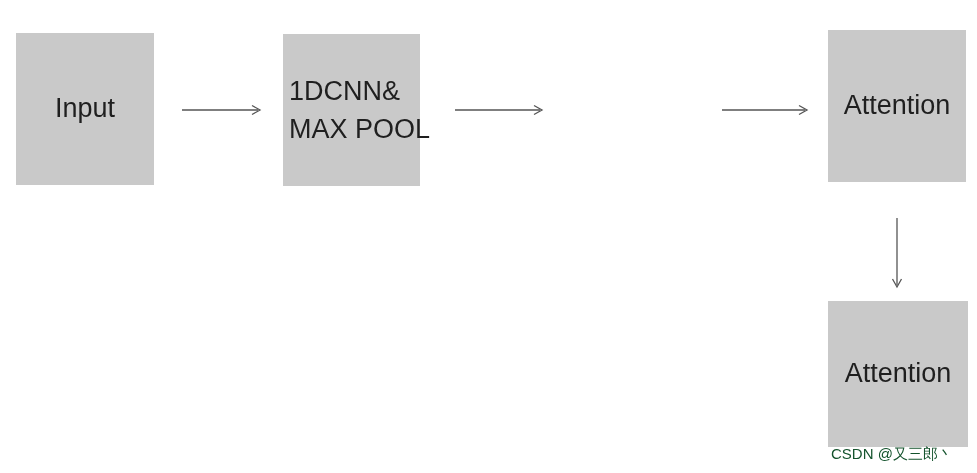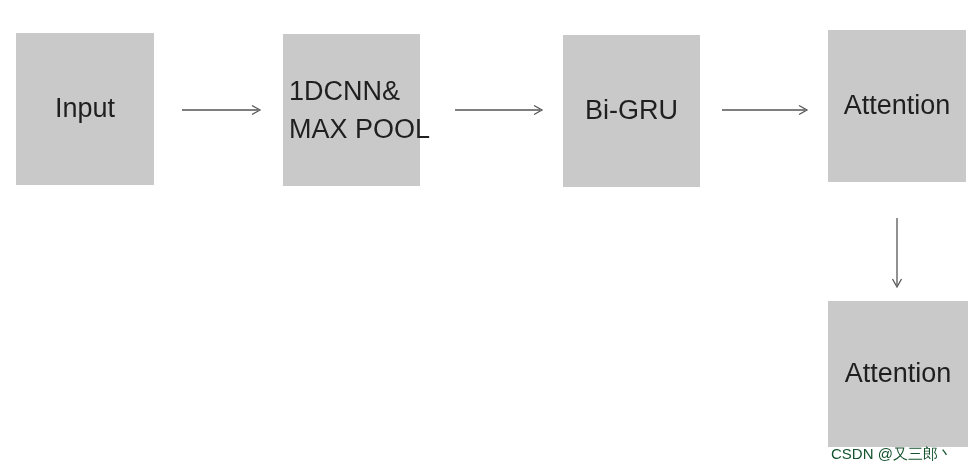--- a/index.html
+++ b/index.html
@@ -60,23 +60,20 @@
     <span>Input</span>
   </div>
 
   <div class="node node-cnn">
     <div class="node-lines">
       <div>1DCNN&amp;</div>
       <div>MAX POOL</div>
     </div>
   </div>
 
-  <div class="node node-bigru">
-    <span>Bi-GRU</span>
-  </div>
 
   <div class="node node-attention">
     <span>Attention</span>
   </div>
 
   <div class="node node-predicting">
     <span>Attention</span>
   </div>
 
   <svg class="arrow-layer" viewBox="0 0 977 473" xmlns="http://www.w3.org/2000/svg">

